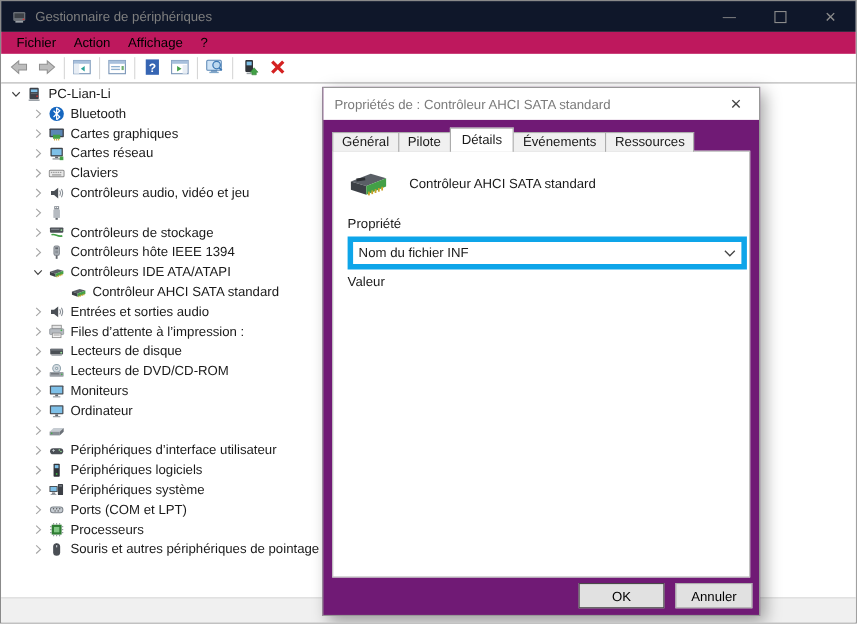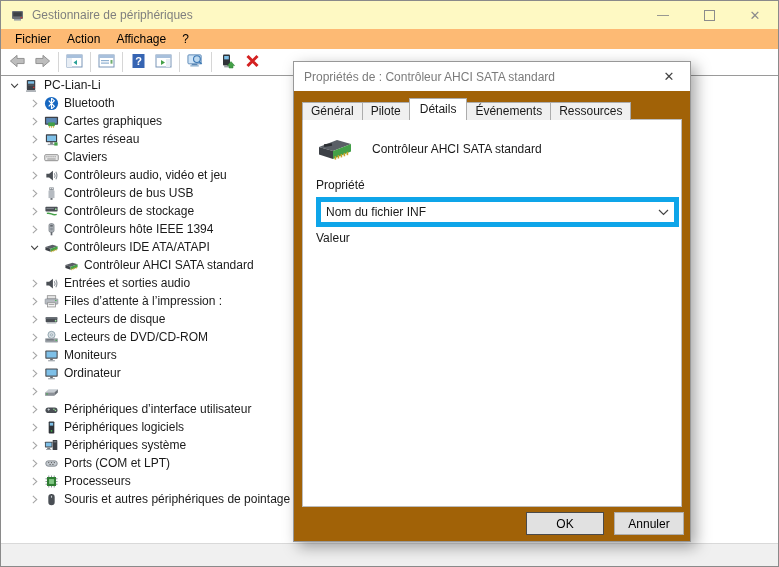--- a/index.html
+++ b/index.html
@@ -3,46 +3,46 @@
 <meta charset="utf-8">
 <style>
   html,body{margin:0;padding:0;background:#fff;}
   #app{
     position:relative;width:777px;height:565px;
     border:1px solid #8a8a8a;
     font-family:"Liberation Sans",sans-serif;font-size:12px;color:#1a1a1a;
     background:#fff;overflow:hidden;
   }
   
-  .titlebar{height:28px;display:flex;align-items:center;background:#fef9c3;}
+  .titlebar{height:28px;display:flex;align-items:center;background:#0f172a;}
   .titlebar .appicon{width:16px;height:16px;margin:0 6px 0 9px;flex:0 0 auto;}
   .titlebar .title{color:#7f7f7f;flex:1 1 auto;white-space:nowrap;}
   .wctl{width:46px;height:28px;display:flex;align-items:center;justify-content:center;color:#8c8c8c;cursor:default;}
   .wctl .maxbox{width:9px;height:9px;border:1px solid #8c8c8c;display:block;}
   .wctl.close{font-size:13px;}
-  .menubar{height:20px;display:flex;align-items:center;padding-left:6px;background:#fdba74;}
+  .menubar{height:20px;display:flex;align-items:center;padding-left:6px;background:#be185d;}
   .menuitem{padding:0 8px;line-height:20px;color:#000;cursor:default;}
   .toolbar{height:26px;display:flex;align-items:center;padding-left:4px;background:#fff;border-bottom:1px solid #9a9a9a;}
   .tbtn{width:25px;height:22px;display:flex;align-items:center;justify-content:center;}
   .tbtn svg{width:17px;height:16px;}
   .tsep{width:1px;height:20px;background:#d6d6d6;margin:0 3px;}
   
   .tree{position:absolute;top:75px;left:0;right:0;bottom:23px;background:#fff;overflow:hidden;}
   .trow{height:18px;display:flex;align-items:center;white-space:nowrap;}
   .chev{width:18px;height:16px;flex:0 0 auto;display:flex;align-items:center;justify-content:center;}
   .chev svg{width:13px;height:13px;}
   .ticon{width:16px;height:15px;flex:0 0 auto;margin-right:5px;display:flex;align-items:center;justify-content:center;}
   .ticon svg{width:15px;height:15px;}
   .tlabel{line-height:18px;}
   
   .statusbar{position:absolute;left:0;right:0;bottom:0;height:22px;background:#f0f0f0;border-top:1px solid #d9d9d9;}
   
   .dialog{
-    position:absolute;left:292px;top:60px;width:396px;height:479px;
-    background:#a16207;border:1px solid #989898;
+    position:absolute;left:292px;top:78px;width:396px;height:479px;
+    background:#701a75;border:1px solid #989898;
     box-shadow:5px 5px 14px rgba(0,0,0,.35);z-index:10;
   }
   .dlg-titlebar{height:29px;background:#fff;display:flex;align-items:center;}
   .dlg-title{color:#7b7b7b;padding-left:10px;flex:1 1 auto;white-space:nowrap;}
   .dlg-close{width:42px;height:29px;display:flex;align-items:center;justify-content:center;color:#444;font-size:13px;cursor:default;}
   .tabs{position:absolute;left:8px;top:36px;display:flex;align-items:flex-end;z-index:3;}
   .tab{height:17px;line-height:17px;margin-top:4px;padding:0 8px;background:#f0f0f0;
        border:1px solid #acacac;border-bottom:none;margin-right:-1px;cursor:default;}
   .tab.active{height:21px;line-height:20px;margin-top:0;background:#fff;position:relative;z-index:4;padding:0 10px;}
   .tabpage{position:absolute;left:8px;top:57px;width:378px;height:386px;background:#fff;border:1px solid #bcbcbc;z-index:2;}
@@ -270,21 +270,20 @@
         </span>
         <span class="ticon">
           <svg viewBox="0 0 16 16">
             <rect x="5.6" y="1.5" width="4.8" height="3.4" fill="#8a9097"></rect>
             <rect x="6.6" y="2.3" width="1" height="1" fill="#fff"></rect>
             <rect x="8.4" y="2.3" width="1" height="1" fill="#fff"></rect>
             <rect x="4.8" y="4.9" width="6.4" height="8" fill="#b6bbc1"></rect>
             <rect x="6.9" y="12.9" width="2.2" height="1.8" fill="#62676e"></rect>
           </svg>
         </span>
-        <span class="tlabel">Contrôleurs de bus USB</span>
       </div>
       <div class="trow" style="padding-left: 24px;">
         <span class="chev">
           <svg viewBox="0 0 16 16">
             <path d="M6 3.5 L10.8 8 L6 12.5" fill="none" stroke="#a6a6a6" stroke-width="1.3"></path>
           </svg>
         </span>
         <span class="ticon">
           <svg viewBox="0 0 16 16">
             <rect x="1.5" y="3" width="13" height="5" rx="0.8" fill="#4a4f55"></rect>

